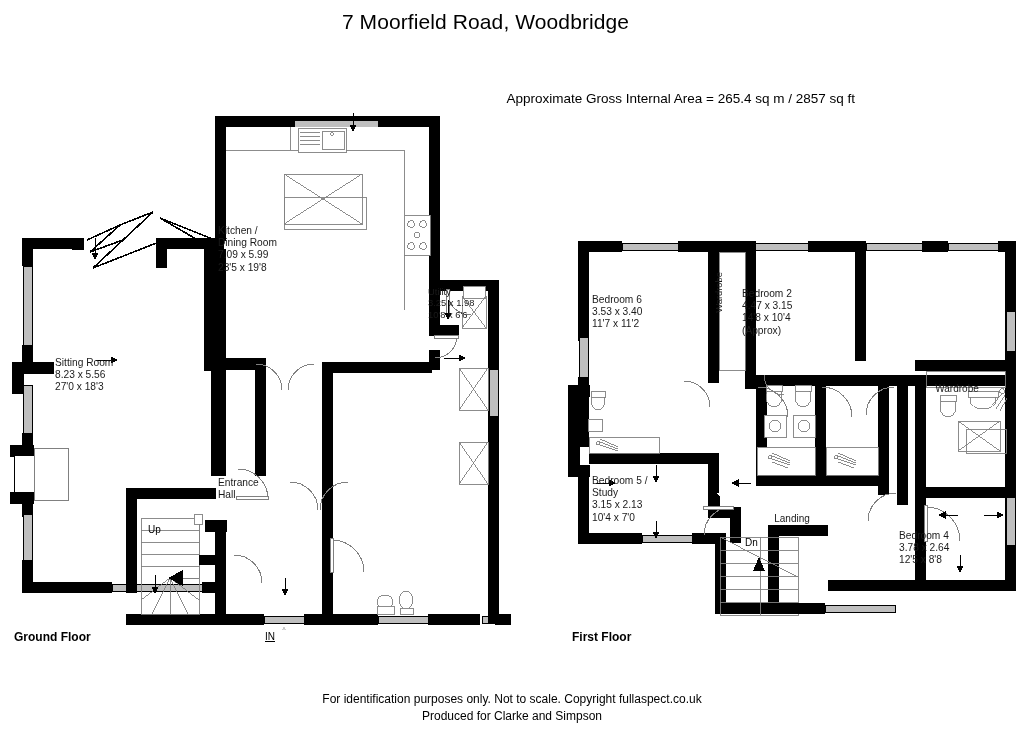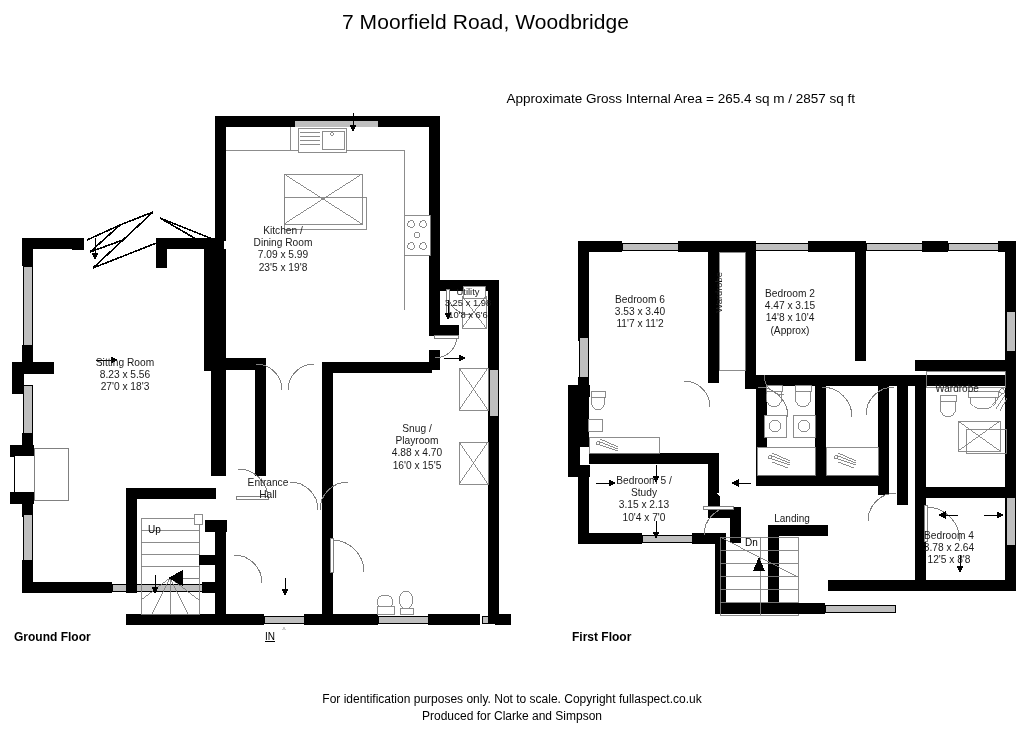--- a/index.html
+++ b/index.html
@@ -39,21 +39,20 @@
   #gf-label { left: 14px; top: 630px; }
   #ff-label { left: 572px; top: 630px; }
 
   
   .plan { position: absolute; }
   .plan svg { display: block; }
 
   
   .room {
     position: absolute;
-    text-align: center;
     font-size: 10.2px;
     line-height: 12.2px;
     white-space: nowrap;
     color: #1a1a1a;
   }
   .room .nm { display: block; }
   .vtext {
     position: absolute;
     font-size: 9.4px;
     writing-mode: vertical-rl;
@@ -294,26 +293,20 @@
     <span class="nm">8.23 x 5.56</span>
     <span class="nm">27'0 x 18'3</span>
   </div>
 
   <div class="room" style="left:428px; top:286px; width:80px; font-size:9.4px; line-height:11.4px;">
     <span class="nm">Utility</span>
     <span class="nm">3.25 x 1.98</span>
     <span class="nm">10'8 x 6'6</span>
   </div>
 
-  <div class="room" style="left:362px; top:423px; width:110px;">
-    <span class="nm">Snug /</span>
-    <span class="nm">Playroom</span>
-    <span class="nm">4.88 x 4.70</span>
-    <span class="nm">16'0 x 15'5</span>
-  </div>
 
   <div class="room" style="left:218px; top:477px; width:100px;">
     <span class="nm">Entrance</span>
     <span class="nm">Hall</span>
   </div>
 
   <div class="tiny" style="left:148px; top:524px;">Up</div>
   <div class="tiny" style="left:265px; top:631px; font-size:10px;text-decoration:underline;">IN</div>
 
   <div class="floor-label" id="gf-label">Ground Floor</div>

